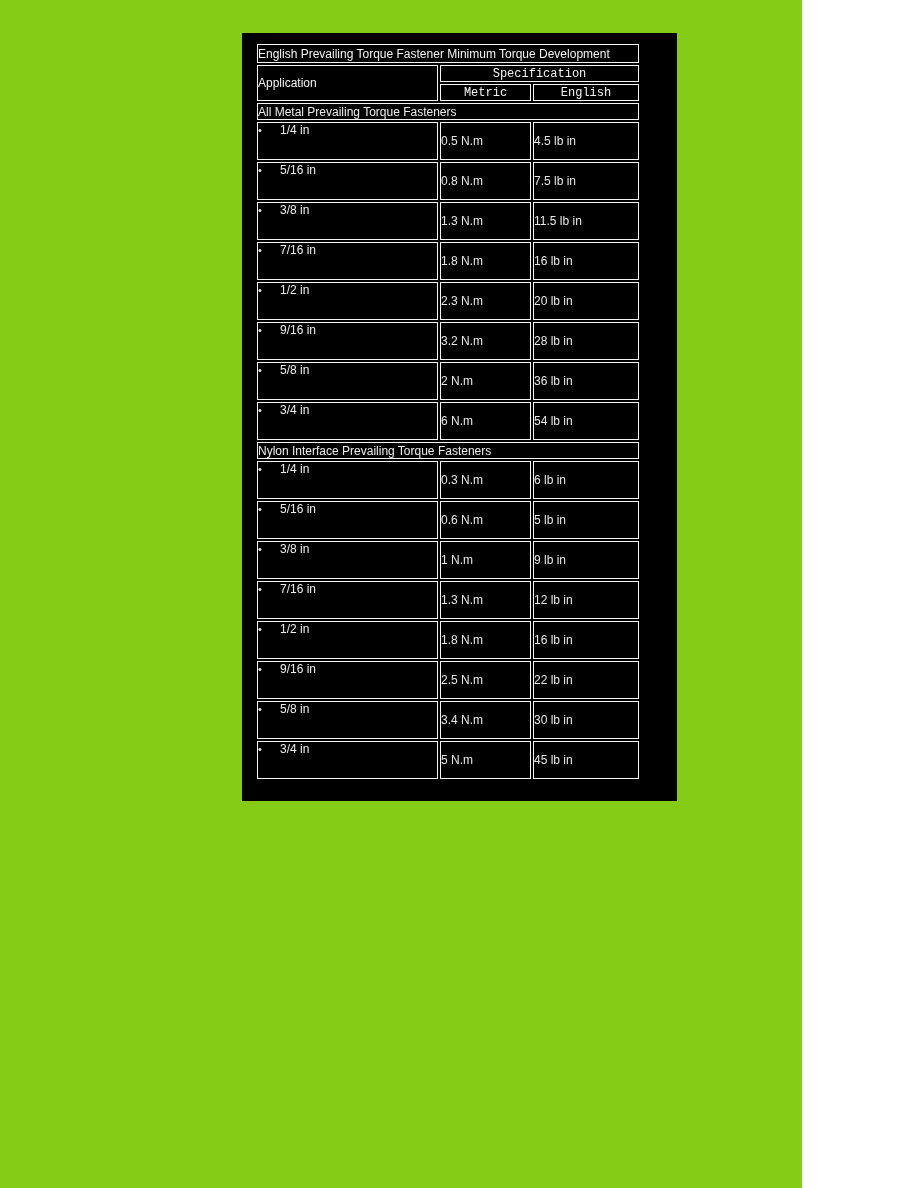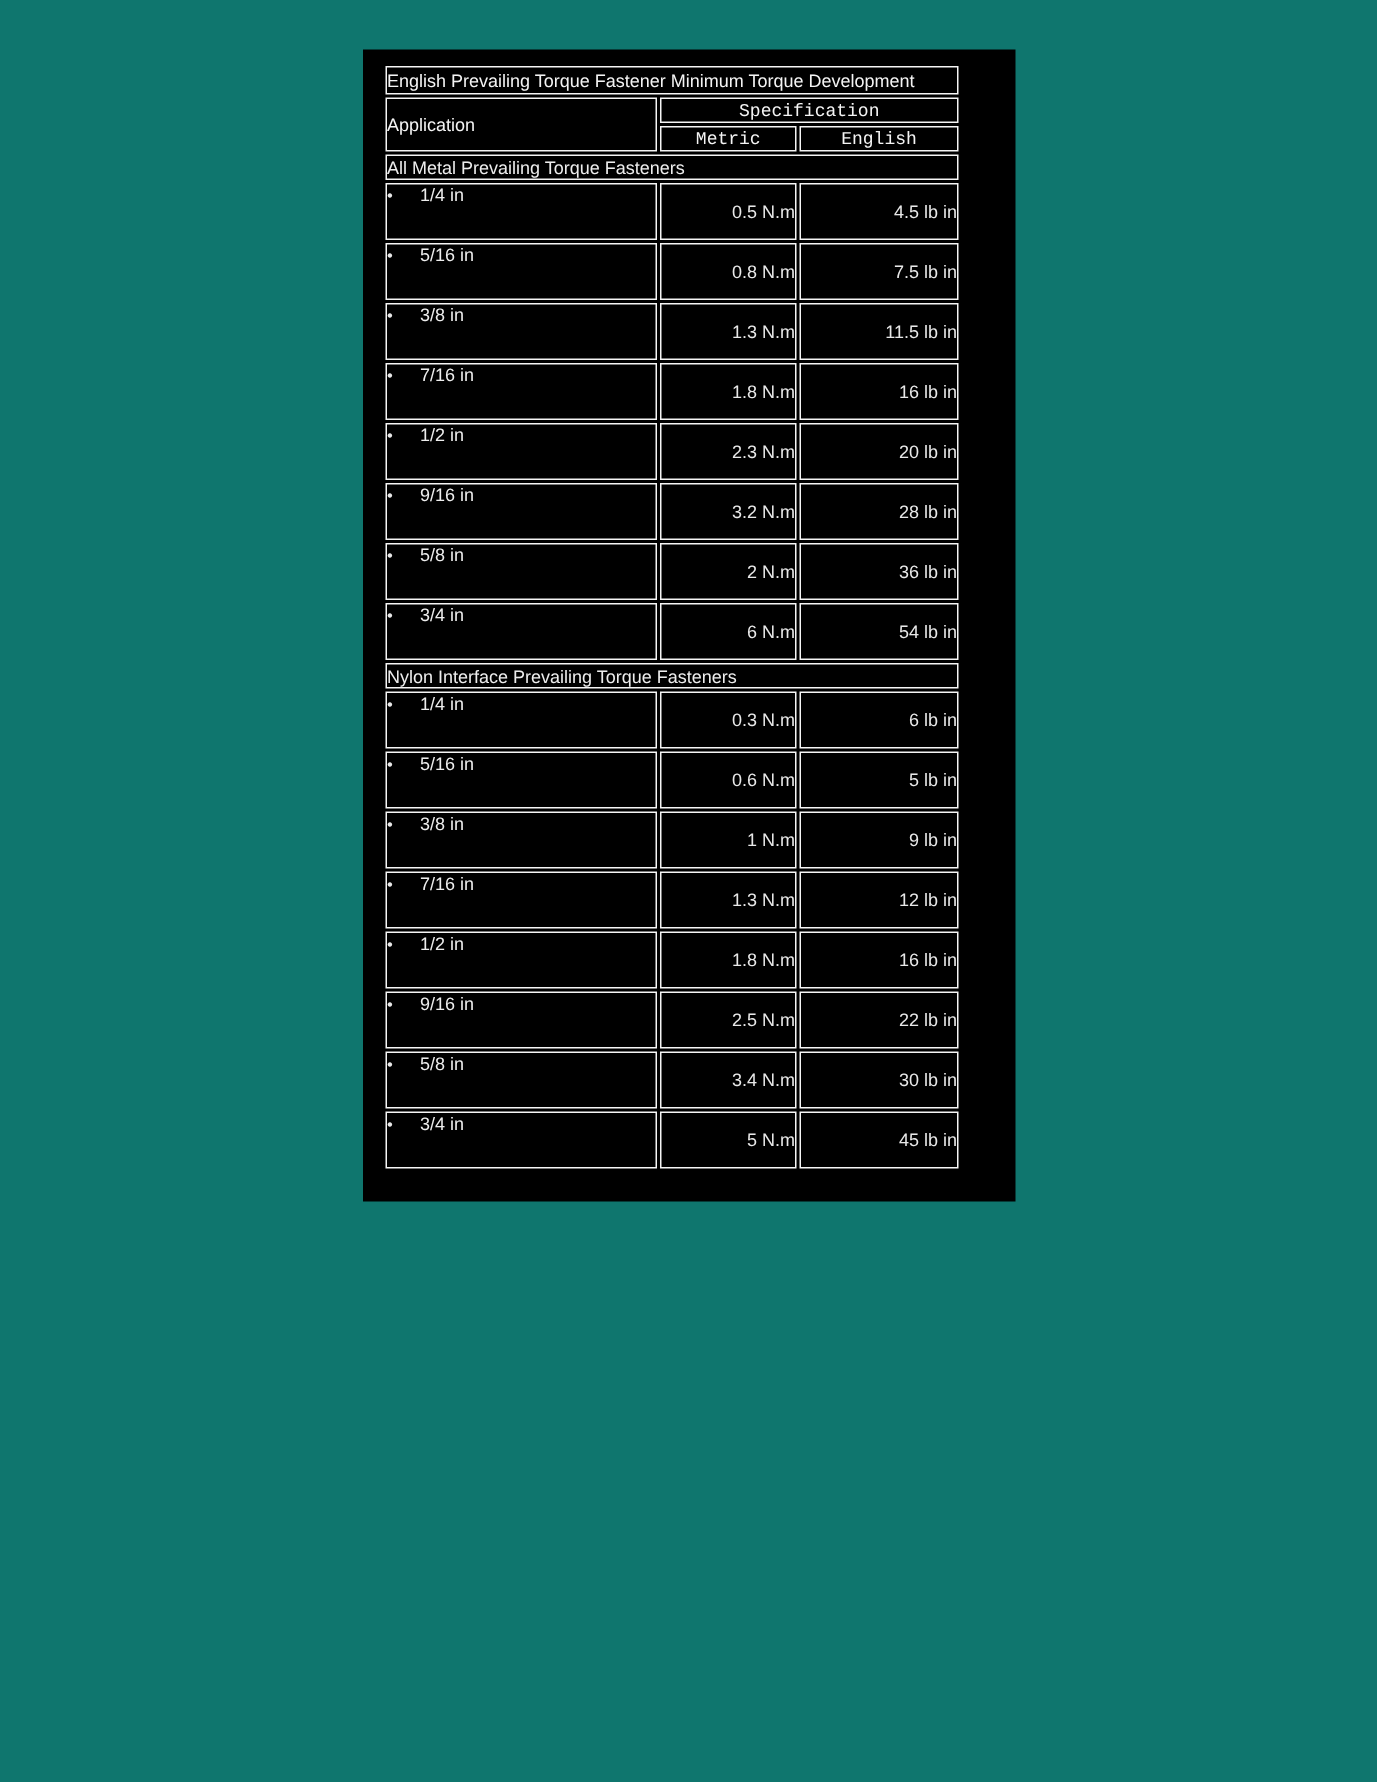--- a/index.html
+++ b/index.html
@@ -3,23 +3,23 @@
 <meta charset="utf-8">
 <style>
   html, body {
     margin: 0;
     padding: 0;
     background: #ffffff;
     font-family: "Liberation Sans", sans-serif;
   }
   .page {
     position: relative;
-    width: 918px;
+    width: 802px;
     height: 1188px;
-    background: #0f766e;
+    background: #84cc16;
     overflow: hidden;
   }
   .scan-panel {
     position: absolute;
     left: 242px;
     top: 33px;
     width: 435px;
     height: 768px;
     background: #000000;
   }
@@ -79,21 +79,21 @@
   }
   td.t-app .bullet {
     display: inline-block;
     width: 22px;
     font-size: 11px;
     color: #e8e8e8;
   }
   td.t-val {
     height: 36px;
     vertical-align: middle;
-    text-align: right;
+    text-align: left;
     color: #e8e8e8;
     margin-top: 12px;
   }
 </style>
 </head>
 <body>
 
 <div class="page">
   <div class="scan-panel">
     <table class="torque">

